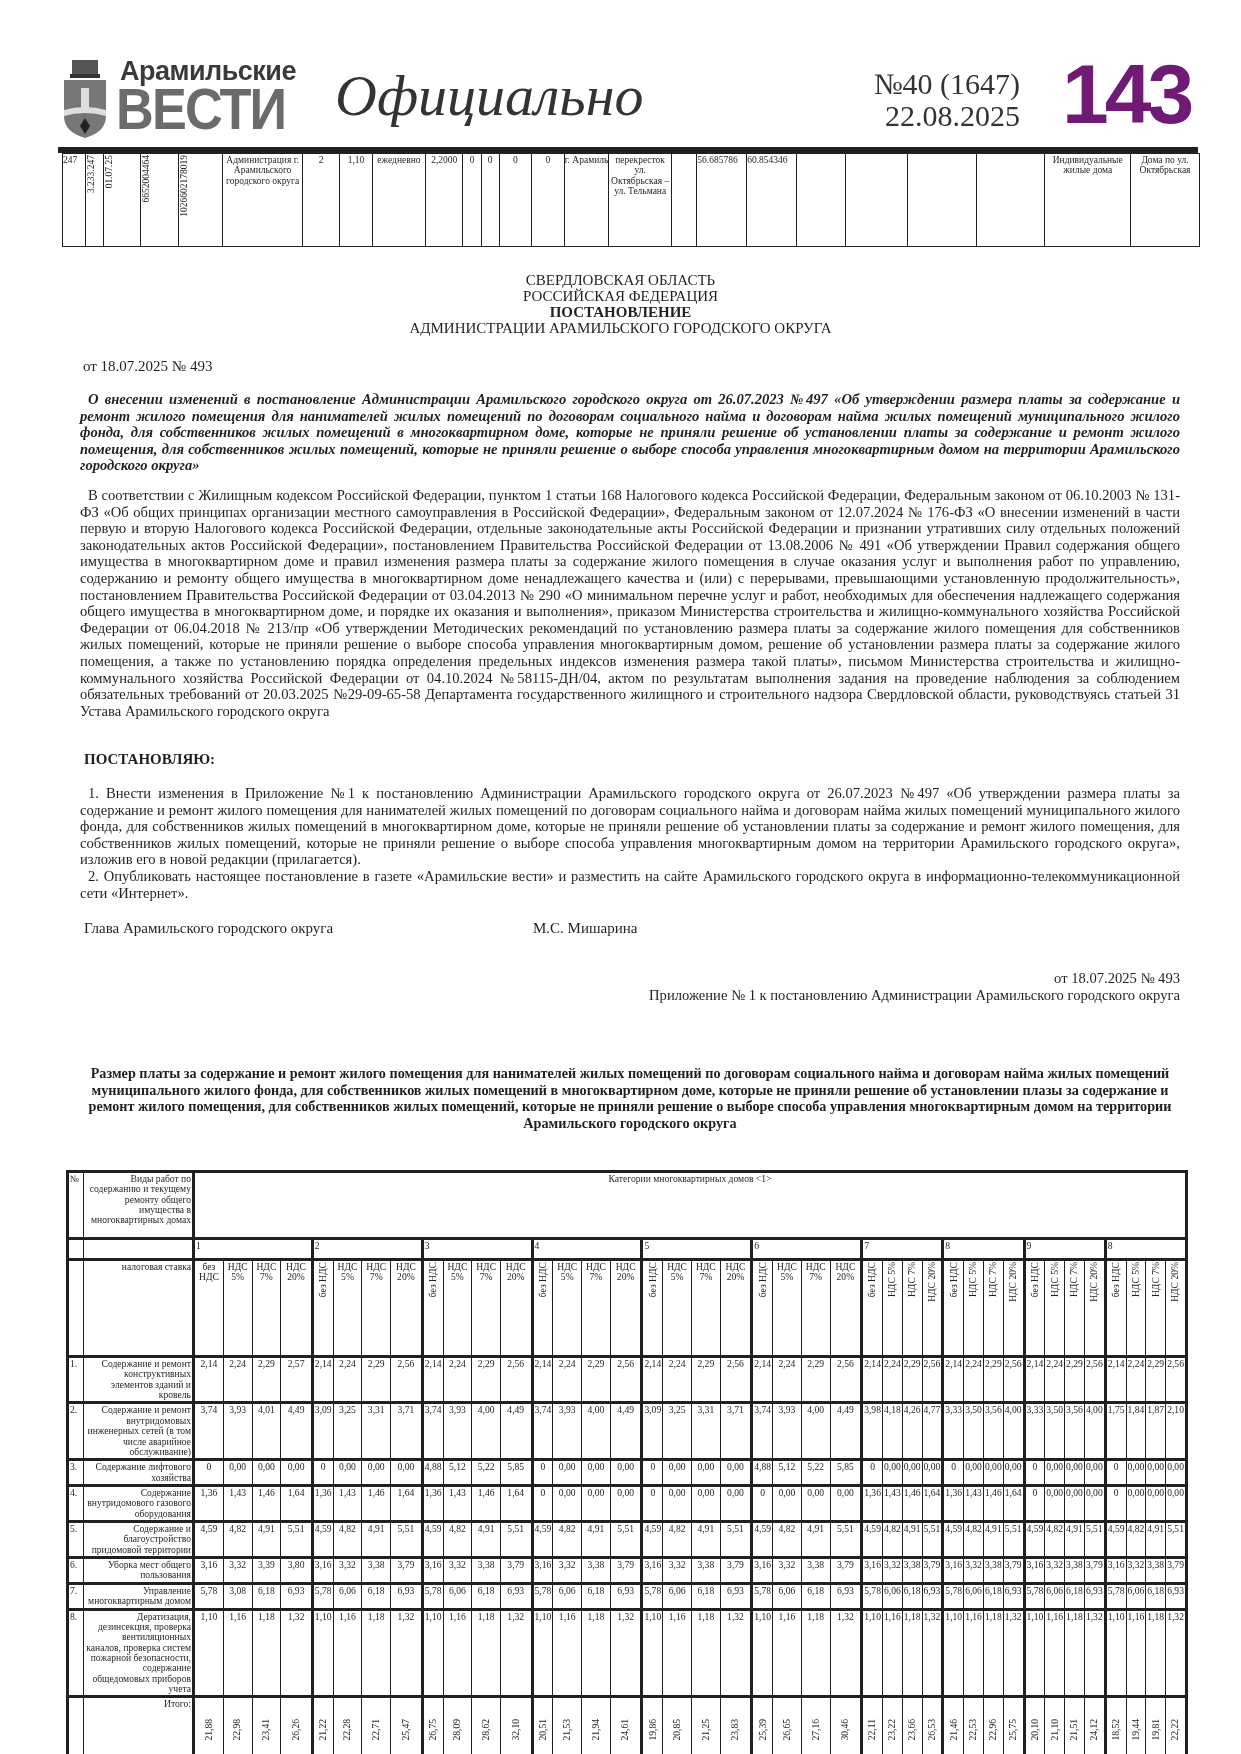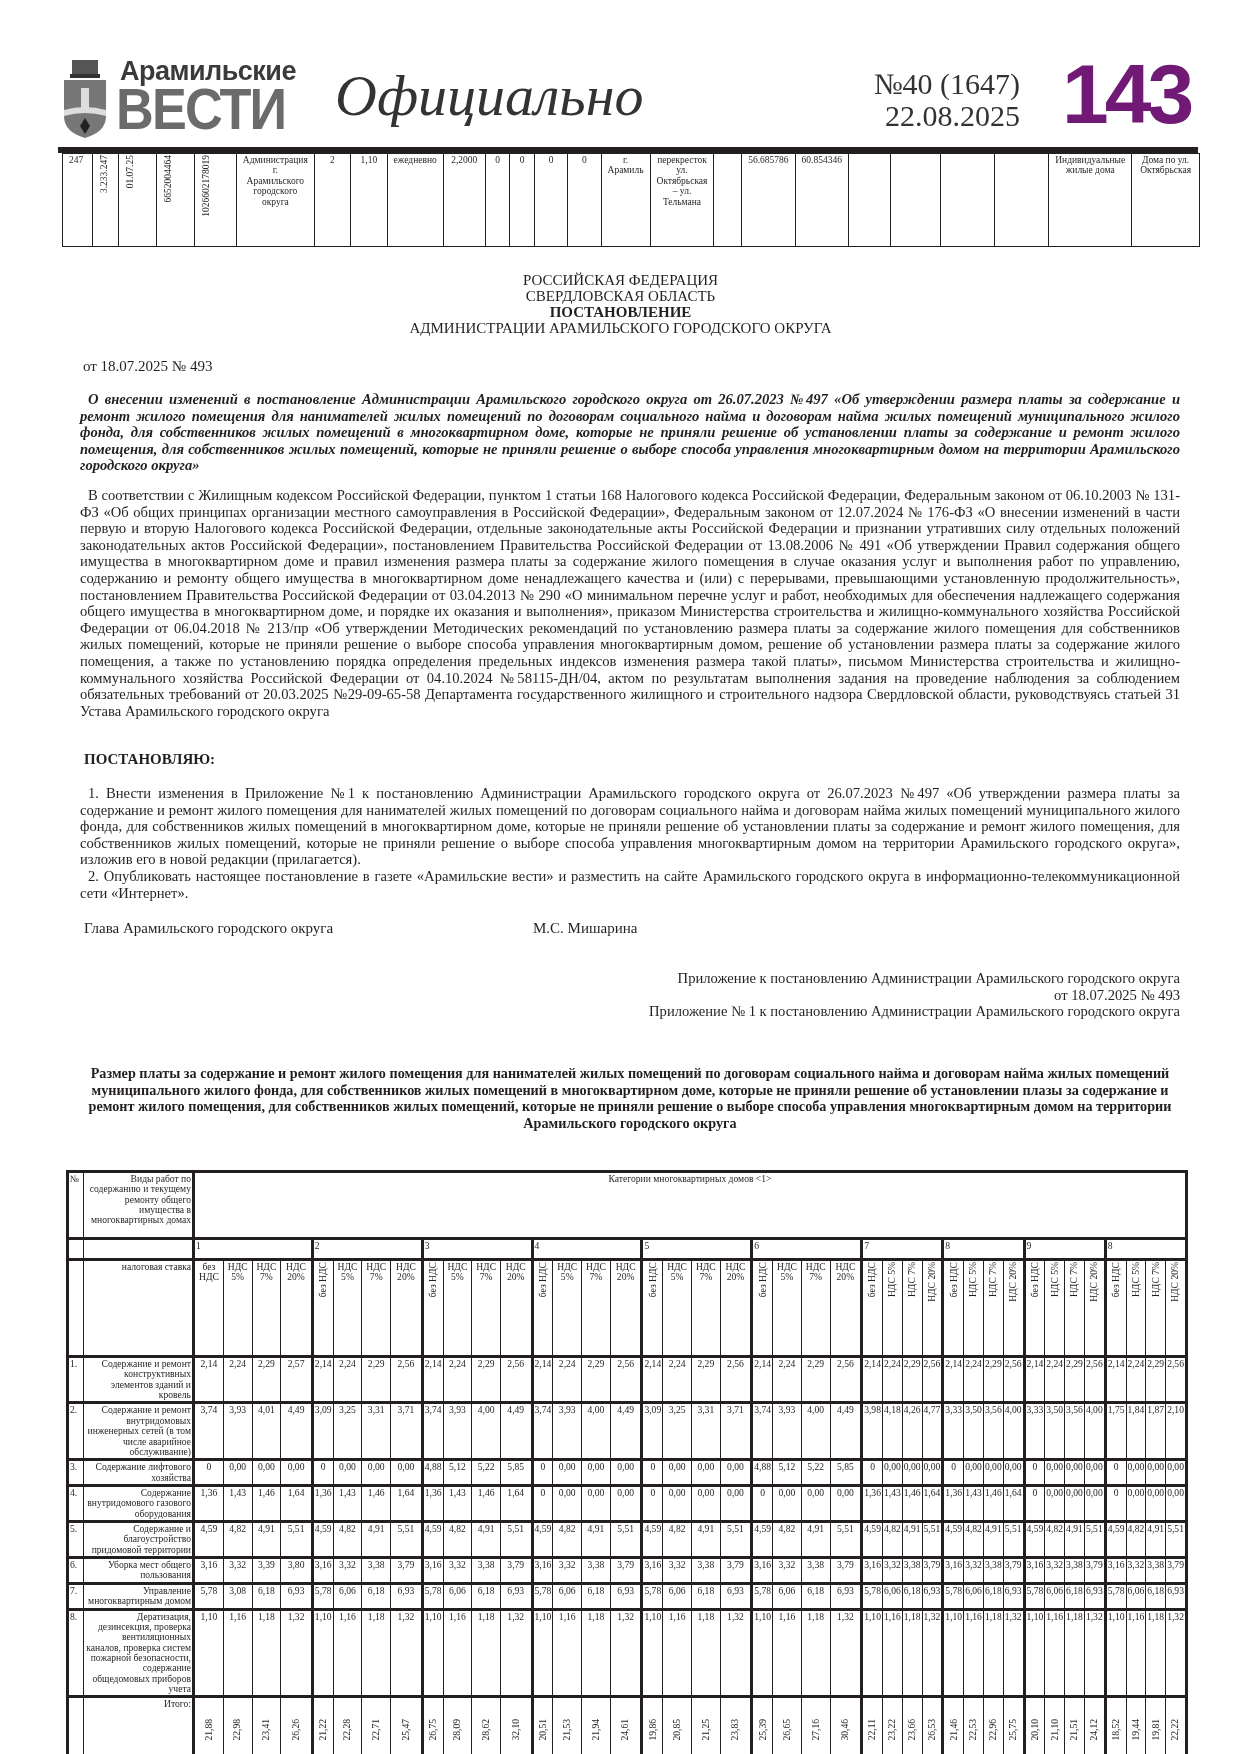--- a/index.html
+++ b/index.html
@@ -9,21 +9,21 @@
   #logo{left:62px;top:58px;width:46px;height:80px;}
   #brand-top{left:120px;top:56px;font-family:"Liberation Sans",sans-serif;font-size:27px;font-weight:bold;color:#3a3a3a;letter-spacing:-0.5px;}
   #brand-main{left:116px;top:80px;font-family:"Liberation Sans",sans-serif;font-size:58px;font-weight:bold;color:#6b6b6b;letter-spacing:-2px;line-height:1;transform:scaleX(0.9);transform-origin:left;}
   #section{left:335px;top:62px;font-family:"Liberation Serif",serif;font-style:italic;font-size:58px;color:#333;}
   #issue{left:870px;top:68px;font-size:30px;text-align:right;width:150px;line-height:1.05;color:#333;}
   #page-num{left:1042px;top:52px;font-family:"Liberation Sans",sans-serif;font-weight:bold;font-size:84px;letter-spacing:-4px;color:#701a75;line-height:1;margin-left:20px;}
   #mast-rule{left:58px;top:147px;width:1140px;height:6px;background:#231f20;}
   
   table{border-collapse:collapse;}
   #top-table{left:62px;top:153px;width:1138px;height:94px;font-size:9.5px;line-height:1.1;}
-  #top-table td{border:1px solid #231f20;vertical-align:top;text-align:center;padding:1px 6px;}
+  #top-table td{border:1px solid #231f20;vertical-align:top;text-align:center;padding:1px 0;}
   .vert{writing-mode:vertical-rl;transform:rotate(180deg);text-align:left;}
   
   .center{text-align:center;width:1241px;left:0;}
   #gov-header{top:272px;font-size:15px;line-height:16px;}
   #gov-header .b{font-weight:bold;}
   #doc-date{left:83px;top:358px;font-size:15px;}
   #doc-title{left:80px;top:391px;width:1100px;font-size:14.6px;font-style:italic;font-weight:bold;text-align:justify;line-height:16.6px;text-indent:8px;}
   #preamble{left:80px;top:487px;width:1100px;font-size:14.6px;text-align:justify;line-height:16.6px;text-indent:8px;}
   #resolve{left:84px;top:751px;font-size:15px;font-weight:bold;}
   #items{left:80px;top:785px;width:1100px;font-size:14.6px;text-align:justify;line-height:16.6px;}
@@ -100,37 +100,36 @@
     <td style="width:50px"></td>
     <td style="width:56px"></td>
     <td style="width:56px"></td>
     <td style="width:40px">Индивидуальные жилые дома</td>
     <td style="width:56px">Дома по ул. Октябрьская</td>
   </tr>
 </tbody>
   </table>
 
 <div id="gov-header" class="abs center">
+  <div>СВЕРДЛОВСКАЯ ОБЛАСТЬ</div>
   <div>РОССИЙСКАЯ ФЕДЕРАЦИЯ</div>
-  <div>СВЕРДЛОВСКАЯ ОБЛАСТЬ</div>
   <div class="b">ПОСТАНОВЛЕНИЕ</div>
   <div>АДМИНИСТРАЦИИ АРАМИЛЬСКОГО ГОРОДСКОГО ОКРУГА</div>
 </div>
 <div id="doc-date" class="abs">от 18.07.2025 № 493</div>
 <div id="doc-title" class="abs">О внесении изменений в постановление Администрации Арамильского городского округа от 26.07.2023 №497 «Об утверждении размера платы за содержание и ремонт жилого помещения для нанимателей жилых помещений по договорам социального найма и договорам найма жилых помещений муниципального жилого фонда, для собственников жилых помещений в многоквартирном доме, которые не приняли решение об установлении платы за содержание и ремонт жилого помещения, для собственников жилых помещений, которые не приняли решение о выборе способа управления многоквартирным домом на территории Арамильского городского округа»</div>
 <div id="preamble" class="abs">В соответствии с Жилищным кодексом Российской Федерации, пунктом 1 статьи 168 Налогового кодекса Российской Федерации, Федеральным законом от 06.10.2003 № 131-ФЗ «Об общих принципах организации местного самоуправления в Российской Федерации», Федеральным законом от 12.07.2024 № 176-ФЗ «О внесении изменений в части первую и вторую Налогового кодекса Российской Федерации, отдельные законодательные акты Российской Федерации и признании утративших силу отдельных положений законодательных актов Российской Федерации», постановлением Правительства Российской Федерации от 13.08.2006 № 491 «Об утверждении Правил содержания общего имущества в многоквартирном доме и правил изменения размера платы за содержание жилого помещения в случае оказания услуг и выполнения работ по управлению, содержанию и ремонту общего имущества в многоквартирном доме ненадлежащего качества и (или) с перерывами, превышающими установленную продолжительность», постановлением Правительства Российской Федерации от 03.04.2013 № 290 «О минимальном перечне услуг и работ, необходимых для обеспечения надлежащего содержания общего имущества в многоквартирном доме, и порядке их оказания и выполнения», приказом Министерства строительства и жилищно-коммунального хозяйства Российской Федерации от 06.04.2018 № 213/пр «Об утверждении Методических рекомендаций по установлению размера платы за содержание жилого помещения для собственников жилых помещений, которые не приняли решение о выборе способа управления многоквартирным домом, решение об установлении размера платы за содержание жилого помещения, а также по установлению порядка определения предельных индексов изменения размера такой платы», письмом Министерства строительства и жилищно-коммунального хозяйства Российской Федерации от 04.10.2024 №58115-ДН/04, актом по результатам выполнения задания на проведение наблюдения за соблюдением обязательных требований от 20.03.2025 №29-09-65-58 Департамента государственного жилищного и строительного надзора Свердловской области, руководствуясь статьей 31 Устава Арамильского городского округа</div>
 <div id="resolve" class="abs">ПОСТАНОВЛЯЮ:</div>
 <div id="items" class="abs">
   <p>1. Внести изменения в Приложение №1 к постановлению Администрации Арамильского городского округа от 26.07.2023 №497 «Об утверждении размера платы за содержание и ремонт жилого помещения для нанимателей жилых помещений по договорам социального найма и договорам найма жилых помещений муниципального жилого фонда, для собственников жилых помещений в многоквартирном доме, которые не приняли решение об установлении платы за содержание и ремонт жилого помещения, для собственников жилых помещений, которые не приняли решение о выборе способа управления многоквартирным домом на территории Арамильского городского округа», изложив его в новой редакции (прилагается).</p>
   <p>2. Опубликовать настоящее постановление в газете «Арамильские вести» и разместить на сайте Арамильского городского округа в информационно-телекоммуникационной сети «Интернет».</p>
 </div>
 <div id="signer-role" class="abs">Глава Арамильского городского округа</div>
 <div id="signer-name" class="abs">М.С. Мишарина</div>
 <div id="appendix" class="abs">
-  <div>Приложение к постановлению Администрации Арамильского городского округа</div>
   <div>от 18.07.2025 № 493</div>
   <div>Приложение № 1 к постановлению Администрации Арамильского городского округа</div>
 </div>
 <div id="table-title" class="abs">Размер платы за содержание и ремонт жилого помещения для нанимателей жилых помещений по договорам социального найма и договорам найма жилых помещений муниципального жилого фонда, для собственников жилых помещений в многоквартирном доме, которые не приняли решение об установлении плазы за содержание и ремонт жилого помещения, для собственников жилых помещений, которые не приняли решение о выборе способа управления многоквартирным домом на территории Арамильского городского округа</div>
 
 <table id="rates" class="abs">
   <thead id="rates-head">
       <tr>
         <th class="num">№</th>
         <th class="work">Виды работ по содержанию и текущему ремонту общего имущества в многоквартирных домах</th>

